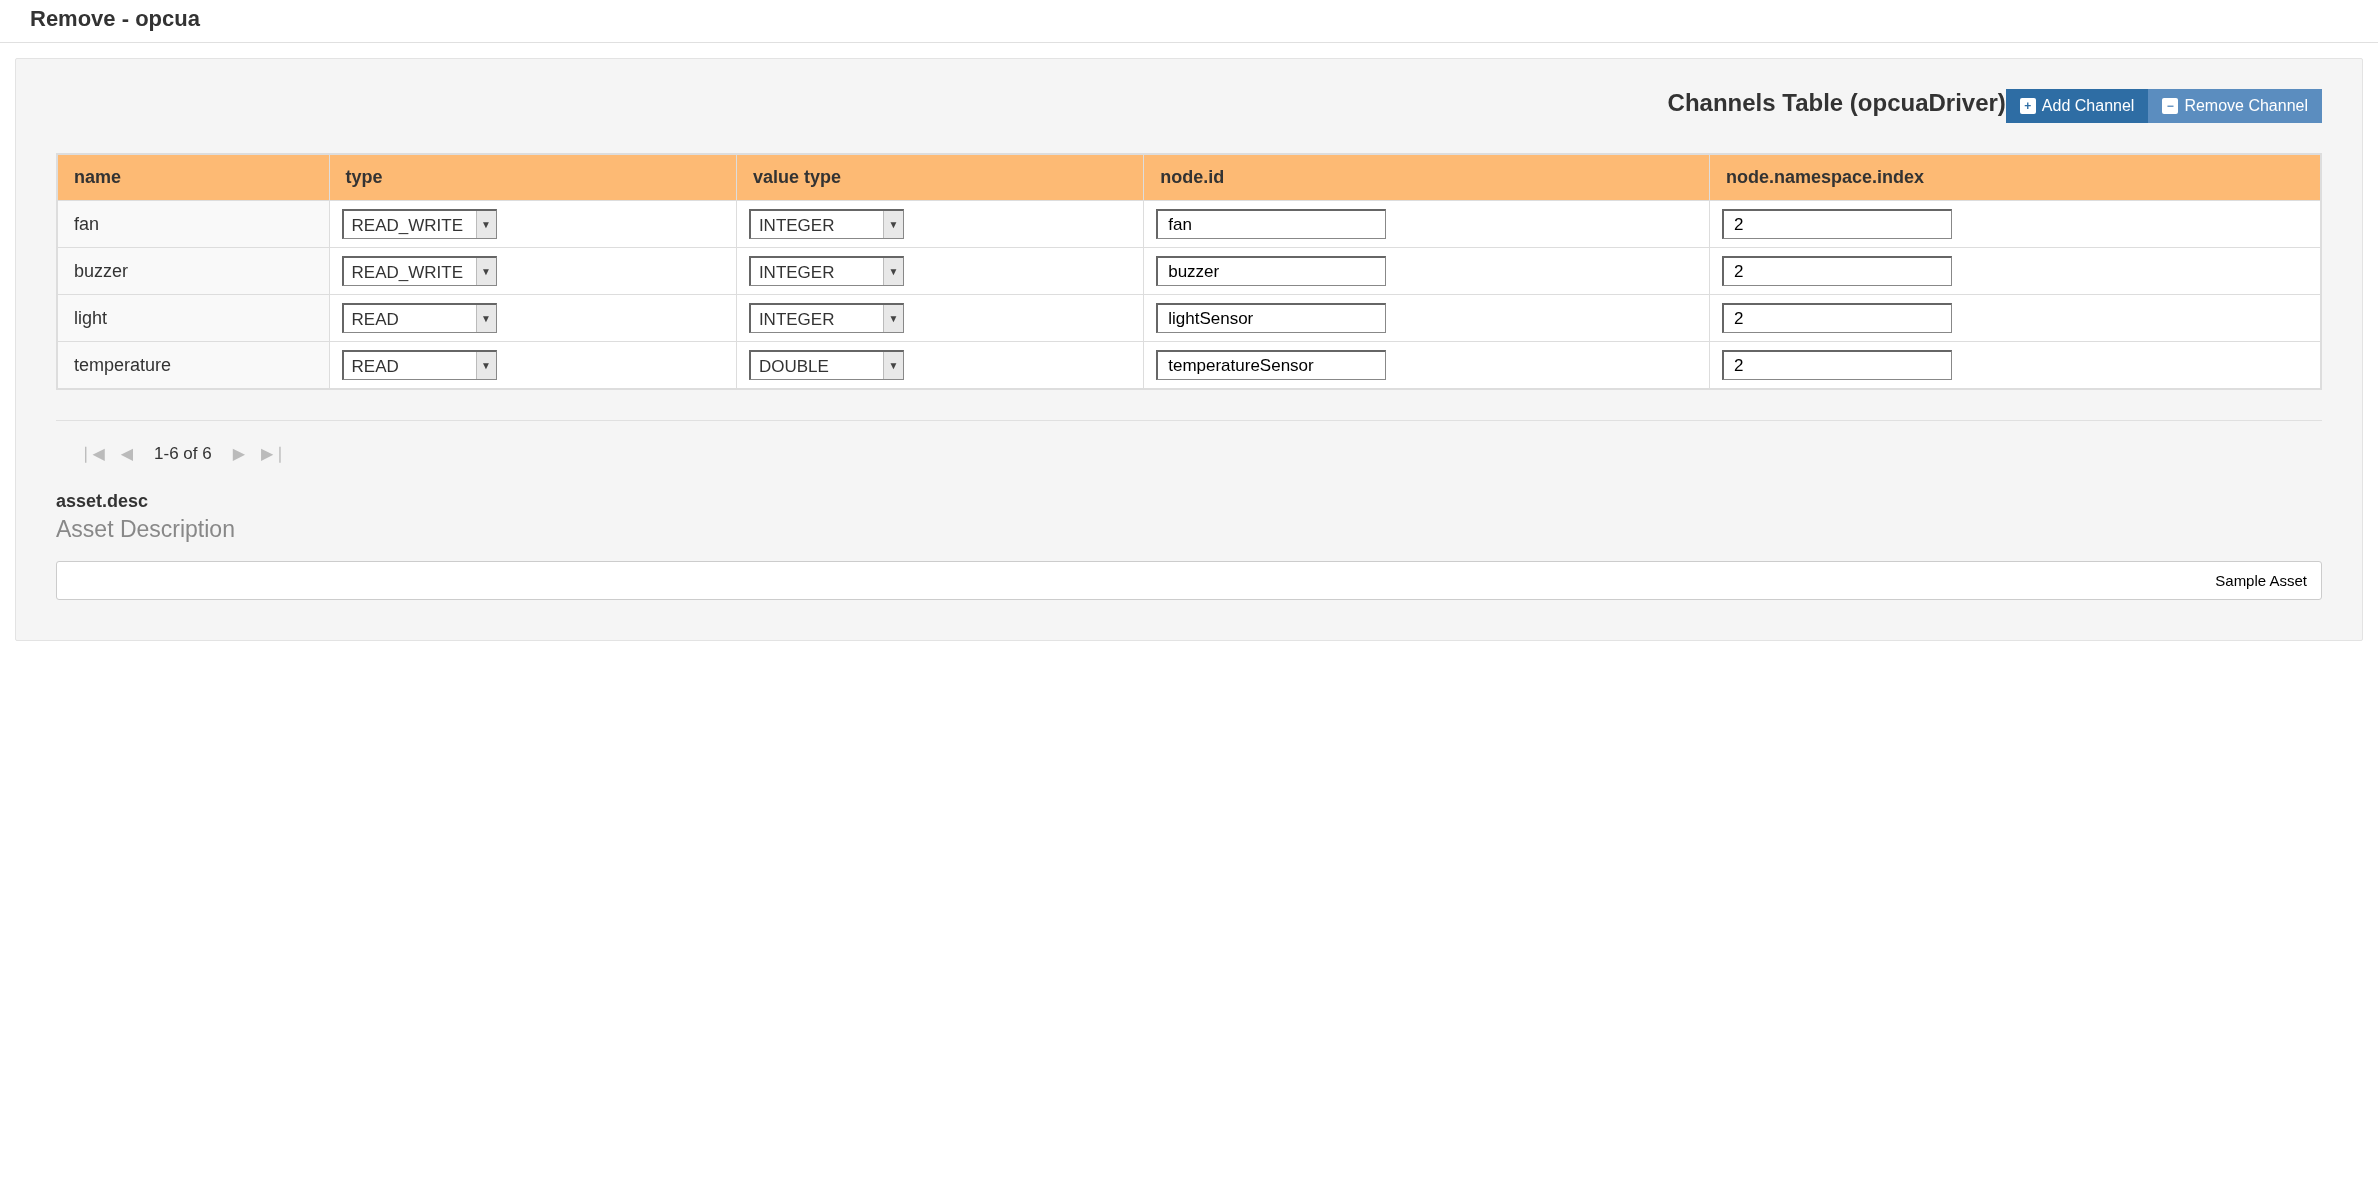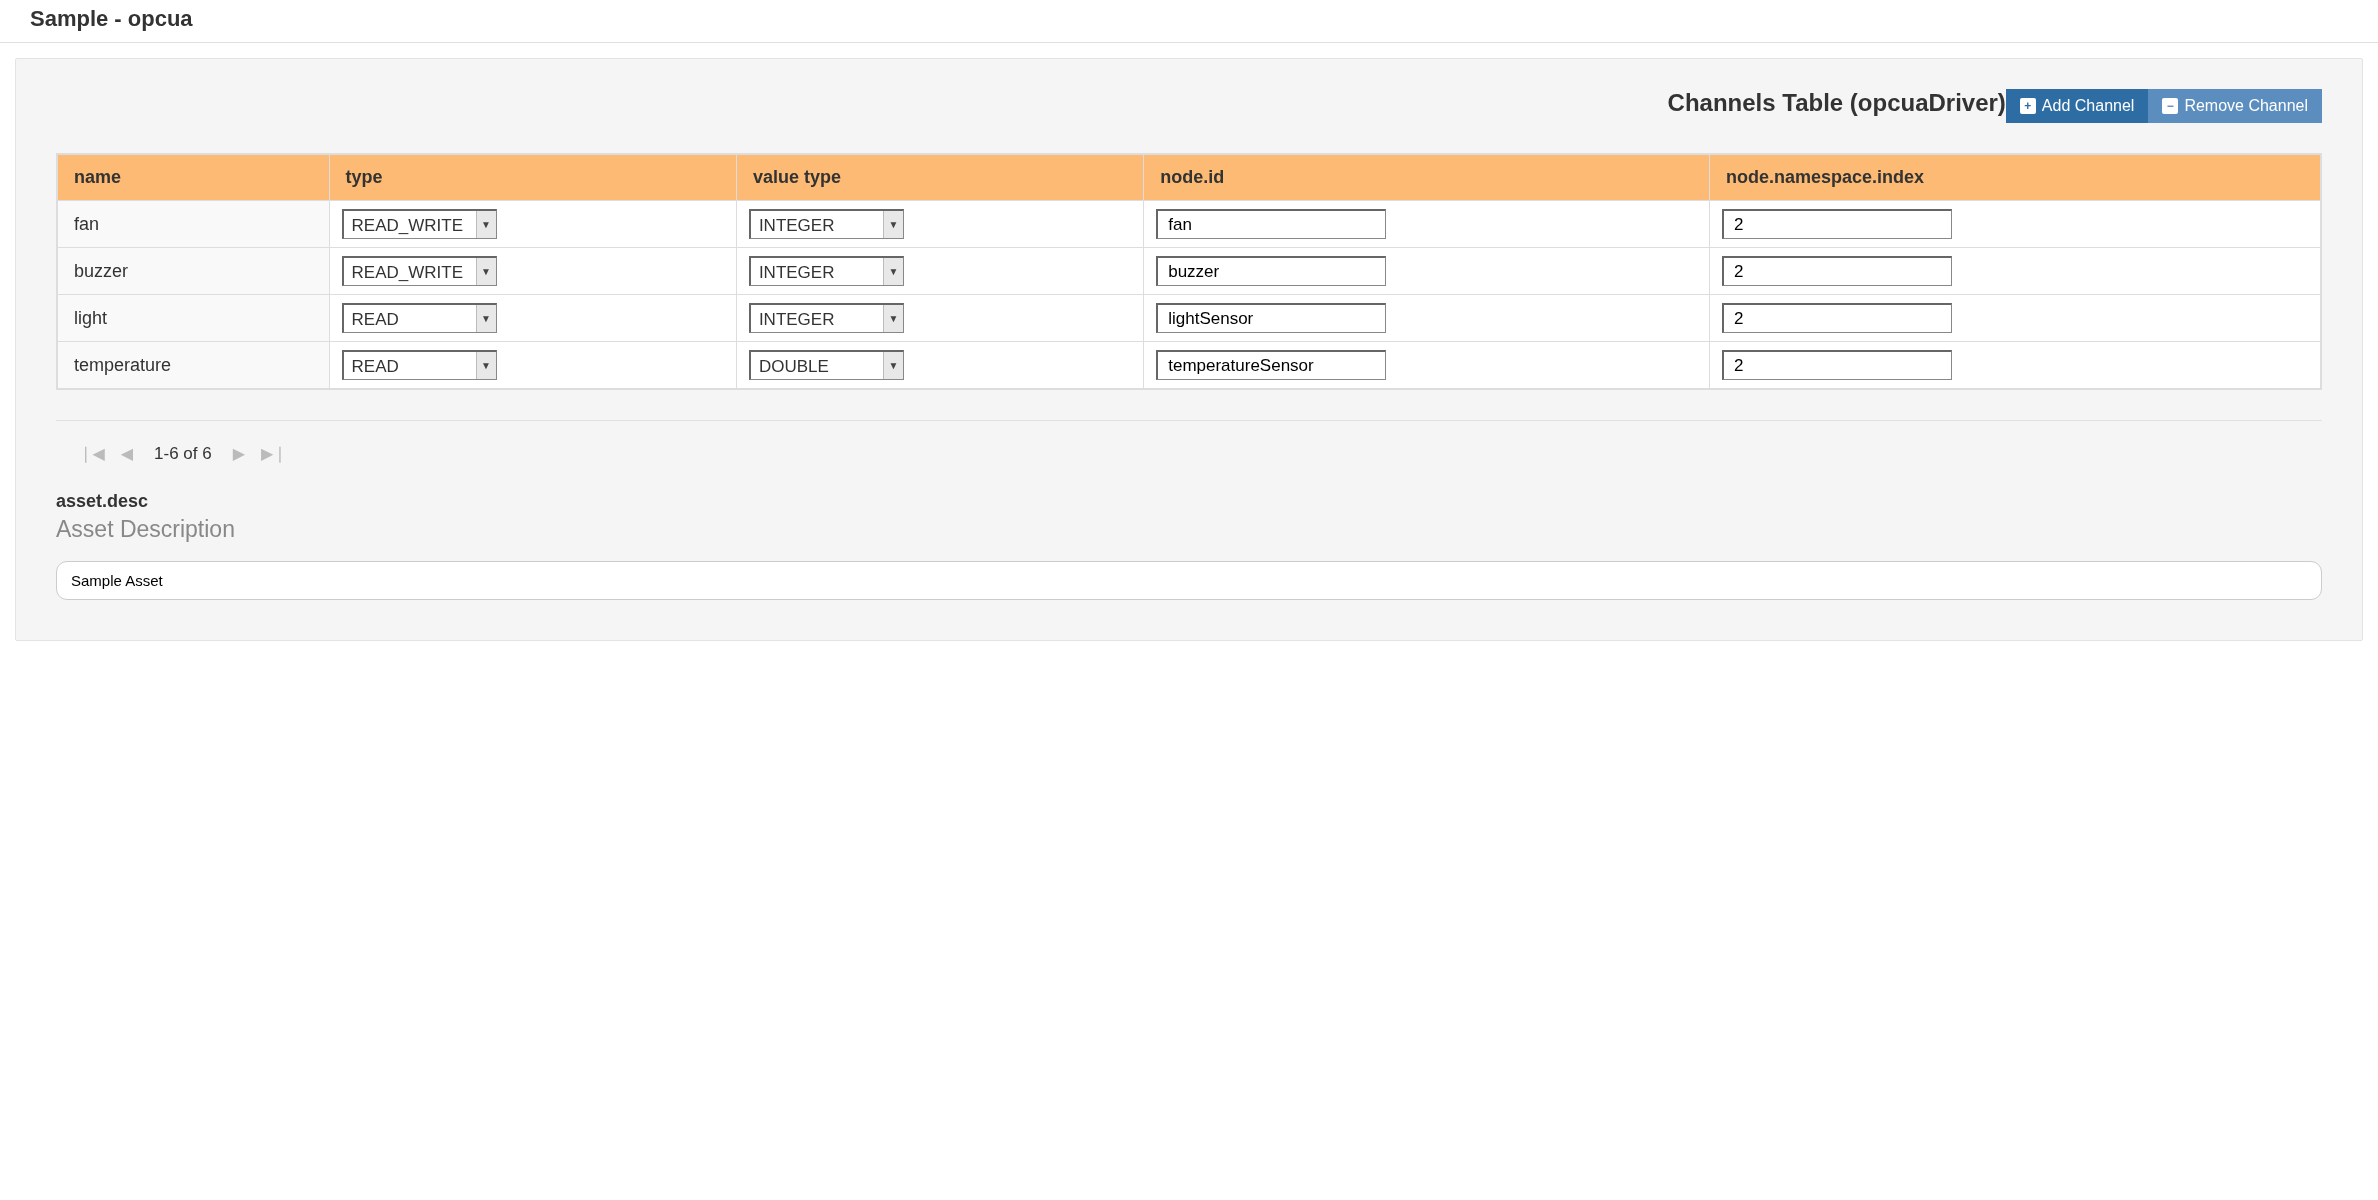--- a/index.html
+++ b/index.html
@@ -205,31 +205,32 @@
     
     .field-sublabel {
       font-size: 23px;
       color: #888;
       margin-bottom: 18px;
     }
     
     .desc-input {
       width: 100%;
       border: 1px solid #ccc;
-      border-radius: 11px;
+      border-radius: 3px;
       padding: 10px 14px;
       font-size: 15px;
       background: #ffffff;
+      text-align: right;
     }
   </style>
 </head>
 <body>
 
 <div class="page-header">
-  <h1 class="page-title">Sample - opcua</h1>
+  <h1 class="page-title">Remove - opcua</h1>
 </div>
 
 <div class="main-panel">
   
   <div class="section-header">
     <div class="section-title">Channels Table (opcuaDriver)</div>
     <div class="button-group">
       <button class="btn btn-primary">
         <span class="btn-icon">+</span>
         <span>Add Channel</span>

